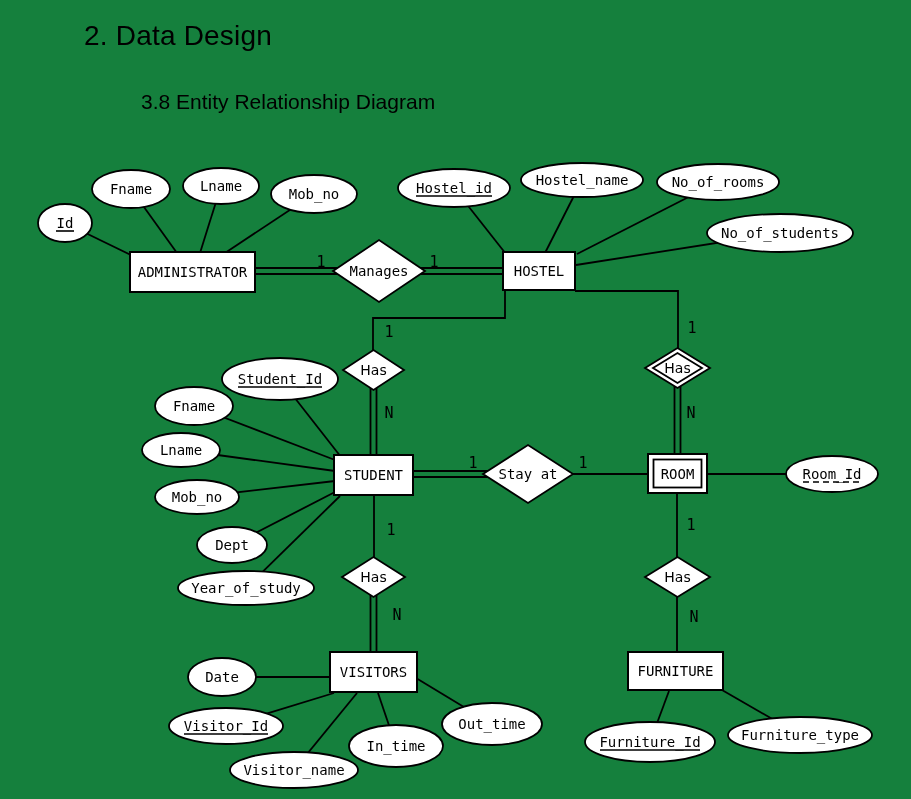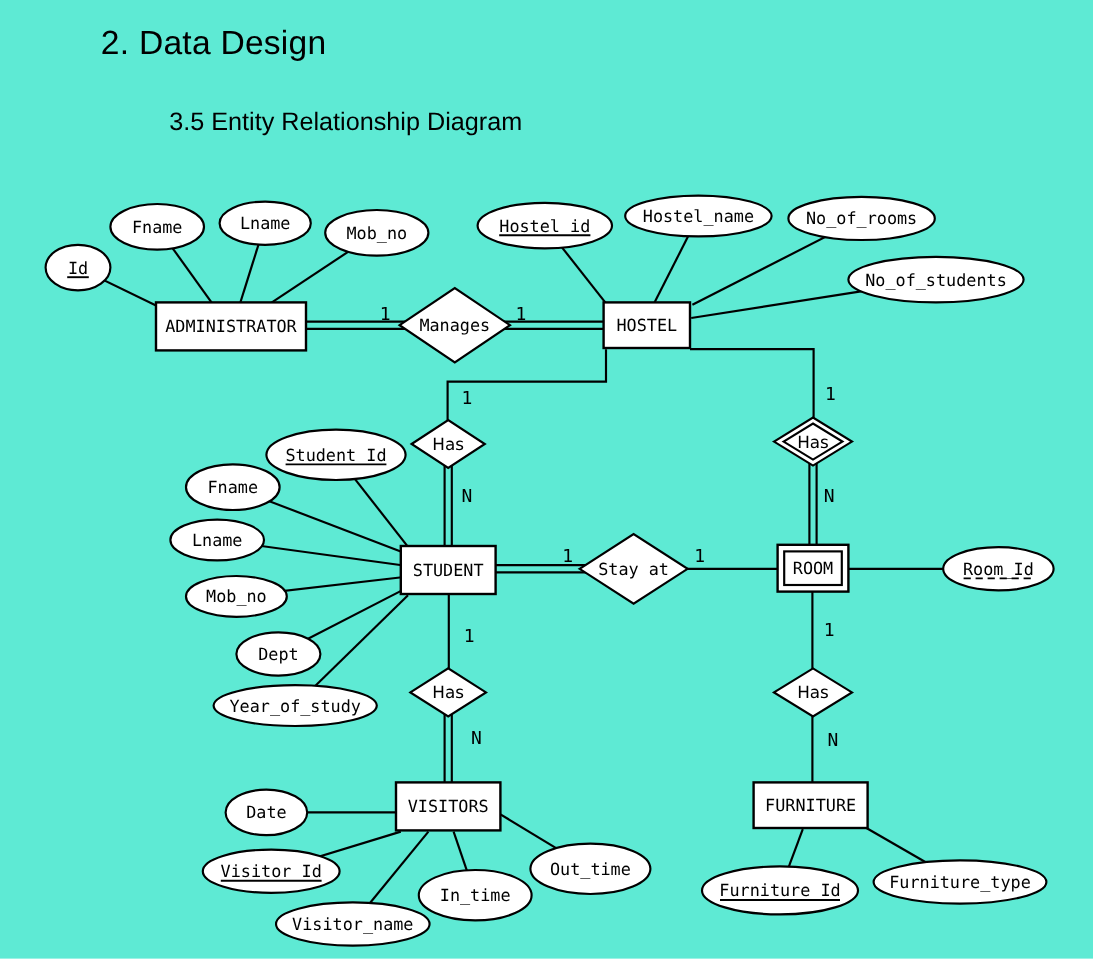--- a/index.html
+++ b/index.html
@@ -1,18 +1,18 @@
 <!DOCTYPE html>
 <html><head>
 <meta charset="utf-8">
 <style>
   html, body { margin: 0; padding: 0; background: #ffffff; }
   .canvas {
     position: relative; width: 911px; height: 799px;
-    background: #5eead4; color: #000;
+    background: #15803d; color: #000;
     font-family: "Liberation Sans", sans-serif;
     overflow: hidden;
   }
   .title    { position: absolute; left: 84px;  top: 20px; font-size: 28px; letter-spacing: 0.2px; }
   .subtitle { position: absolute; left: 141px; top: 90px; font-size: 21px; }
   svg.erd { position: absolute; left: 0; top: 0; }
   svg text { fill: #000000; }
   .mono14 { font-family: "DejaVu Sans Mono", monospace; font-size: 14px; text-anchor: middle; }
   .sans14 { font-family: "DejaVu Sans", sans-serif;     font-size: 14px; text-anchor: middle; }
   .card   { font-family: "DejaVu Sans Mono", monospace; font-size: 15px; text-anchor: middle; }
@@ -20,21 +20,21 @@
   .shape-thin { fill: #ffffff; stroke: #000000; stroke-width: 1.8; }
   .wire   { stroke: #000000; stroke-width: 1.8; fill: none; }
   .keyline { stroke: #000000; stroke-width: 1.6; }
 </style>
 </head>
 <body>
 
 <div class="canvas">
 
   <div class="title">2. Data Design</div>
-  <div class="subtitle">3.5 Entity Relationship Diagram</div>
+  <div class="subtitle">3.8 Entity Relationship Diagram</div>
 
   <svg class="erd" width="911" height="799" viewBox="0 0 911 799">
 
     <g>
       <line class="wire" x1="65" y1="223" x2="133" y2="256"></line>
       <line class="wire" x1="131" y1="189" x2="177" y2="253"></line>
       <line class="wire" x1="221" y1="186" x2="200" y2="253"></line>
       <line class="wire" x1="314" y1="194" x2="225" y2="253"></line>
       <line class="wire" x1="454" y1="188" x2="506" y2="254"></line>
       <line class="wire" x1="582" y1="180" x2="545" y2="253"></line>

